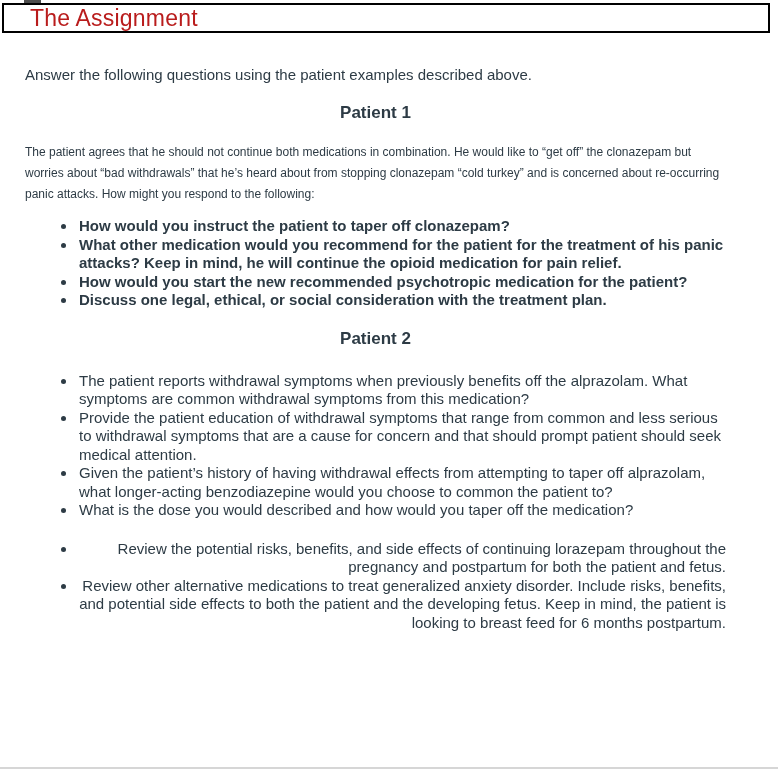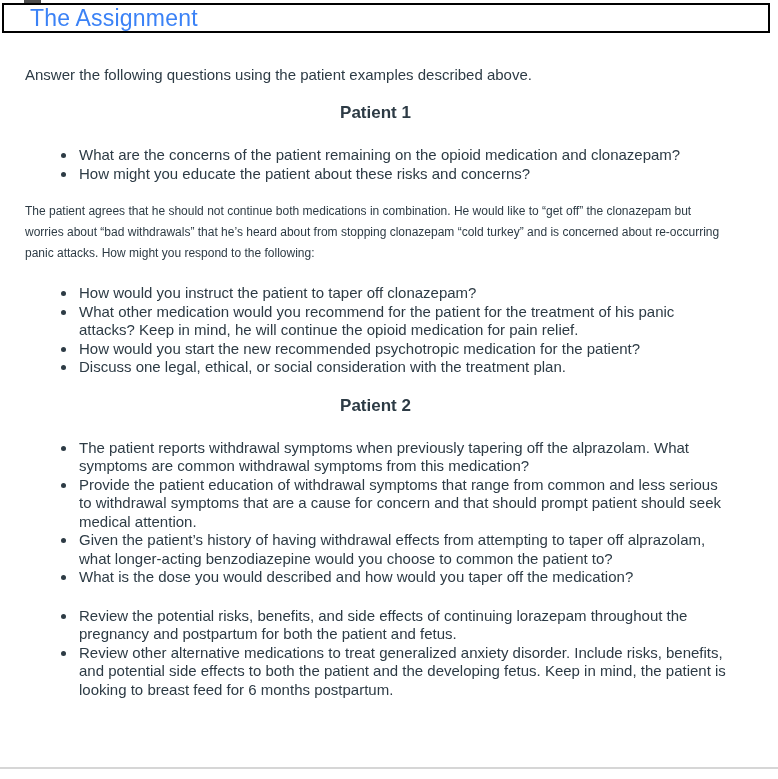--- a/index.html
+++ b/index.html
@@ -35,21 +35,21 @@
     box-sizing: border-box;
     display: flex;
     align-items: center;
     padding-left: 26px;
     background: #ffffff;
   }
   .title-box h1 {
     margin: 0;
     font-size: 23px;
     font-weight: 400;
-    color: #3b82f6;
+    color: #b91c1c;
     letter-spacing: 0.2px;
   }
   .content {
     position: absolute;
     top: 33px;
     left: 0;
     right: 0;
     padding: 0 52px 0 25px;
     box-sizing: border-box;
   }
@@ -74,24 +74,24 @@
   ul.q-list li {
     font-size: 15px;
     line-height: 18.5px;
     padding-left: 2px;
   }
   p.scenario {
     margin: 18px 0 0 0;
     font-size: 12px;
     line-height: 21px;
   }
-  ul.q-list.followup { margin-top: 20px; }
+  ul.q-list.followup { margin-top: 12px; font-weight: bold; }
   h2.h-p2 { }
   h2.h-p3 { margin-top: 28px; }
-  ul.q-list.p3 { margin-top: 20px; }
+  ul.q-list.p3 { margin-top: 20px; text-align: right; }
   .bottom-divider {
     position: absolute;
     left: 0;
     right: 0;
     top: 767px;
     height: 2px;
     background: #d6d6d6;
   }
 </style>
 </head>
@@ -103,37 +103,33 @@
 
   <div class="title-box">
     <h1>The Assignment</h1>
   </div>
 
   <div class="content">
 
     <p class="intro">Answer the following questions using the patient examples described above.</p>
 
     <h2 class="section-heading">Patient 1</h2>
-    <ul class="q-list">
-      <li>What are the concerns of the patient remaining on the opioid medication and clonazepam?</li>
-      <li>How might you educate the patient about these risks and concerns?</li>
-    </ul>
 
     <p class="scenario">The patient agrees that he should not continue both medications in combination. He would like to “get off” the clonazepam but worries about “bad withdrawals” that he’s heard about from stopping clonazepam “cold turkey” and is concerned about re-occurring panic attacks. How might you respond to the following:</p>
 
     <ul class="q-list followup">
       <li>How would you instruct the patient to taper off clonazepam?</li>
       <li>What other medication would you recommend for the patient for the treatment of his panic attacks? Keep in mind, he will continue the opioid medication for pain relief.</li>
       <li>How would you start the new recommended psychotropic medication for the patient?</li>
       <li>Discuss one legal, ethical, or social consideration with the treatment plan.</li>
     </ul>
 
     <h2 class="section-heading h-p2">Patient 2</h2>
     <ul class="q-list">
-      <li>The patient reports withdrawal symptoms when previously tapering off the alprazolam. What symptoms are common withdrawal symptoms from this medication?</li>
+      <li>The patient reports withdrawal symptoms when previously benefits off the alprazolam. What symptoms are common withdrawal symptoms from this medication?</li>
       <li>Provide the patient education of withdrawal symptoms that range from common and less serious to withdrawal symptoms that are a cause for concern and that should prompt patient should seek medical attention.</li>
       <li>Given the patient’s history of having withdrawal effects from attempting to taper off alprazolam, what longer-acting benzodiazepine would you choose to common the patient to?</li>
       <li>What is the dose you would described and how would you taper off the medication?</li>
     </ul>
 
     <ul class="q-list p3">
       <li>Review the potential risks, benefits, and side effects of continuing lorazepam throughout the pregnancy and postpartum for both the patient and fetus.</li>
       <li>Review other alternative medications to treat generalized anxiety disorder. Include risks, benefits, and potential side effects to both the patient and the developing fetus. Keep in mind, the patient is looking to breast feed for 6 months postpartum.</li>
     </ul>
 

